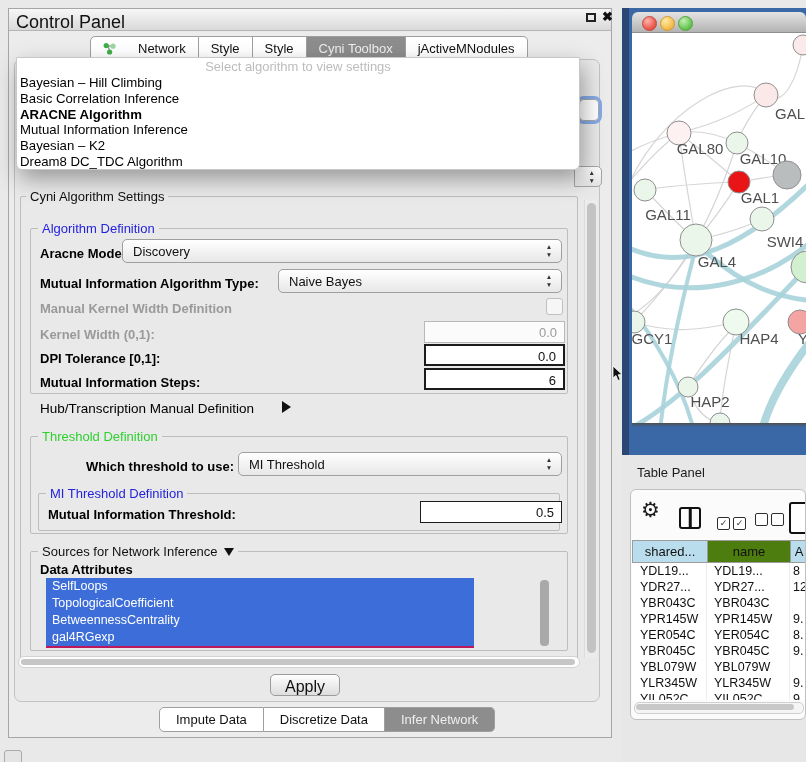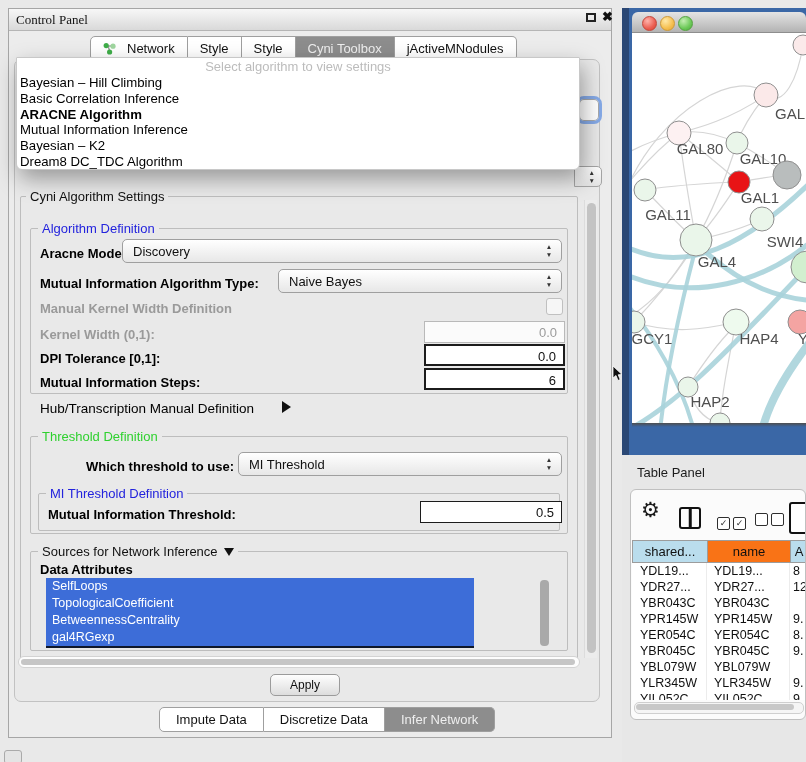--- a/index.html
+++ b/index.html
@@ -3,26 +3,26 @@
 <meta charset="utf-8">
 <style>
   html,body{margin:0;padding:0;background:#e9e9e9;}
   .screen{position:relative;width:806px;height:762px;background:#e9e9e9;overflow:hidden;
           font-family:"Liberation Sans",sans-serif;color:#111;}
   .abs{position:absolute;box-sizing:border-box;}
 
   
   .cpanel{left:8px;top:8px;width:604px;height:730px;background:#ececec;border:1px solid #a6a6a6;}
   .cp-titlebar{left:9px;top:9px;width:602px;height:22px;background:linear-gradient(#f7f7f7,#d9d9d9);border-bottom:1px solid #b5b5b5;}
-  .cp-title{left:16px;top:12px;font-size:13px;color:#111;font-family:Liberation Serif, serif;}
+  .cp-title{left:16px;top:12px;font-size:18px;color:#111;}
 
   
   .tabbar{left:90px;top:36px;height:23px;display:flex;z-index:3;}
   .tab{height:23px;line-height:21px;padding:0 12px;background:#fff;border:1px solid #9f9f9f;border-left:none;
-       font-size:13px;color:#111;display:flex;align-items:center;gap:11px;white-space:nowrap;}
+       font-size:13px;color:#111;display:flex;align-items:center;gap:22px;white-space:nowrap;}
   .tab.first{border-left:1px solid #9f9f9f;border-radius:5px 0 0 5px;}
   .tab.last{border-radius:0 5px 5px 0;}
   .tab.selected{background:#8d8d8d;color:#efefef;}
 
   .content-bg{left:14px;top:59px;width:586px;height:643px;background:#e9e9e9;border:1px solid #c2c2c2;border-radius:7px;}
 
   
   .frag-blue{left:576px;top:96px;width:26px;height:28px;border:3px solid #85a9e6;border-radius:8px;background:#fff;
              box-shadow:inset 0 0 0 1px #a8a8a8;z-index:5;}
   .frag-combo{left:574px;top:166px;width:28px;height:21px;border:1px solid #a5a5a5;border-radius:0 5px 5px 0;
@@ -51,31 +51,31 @@
 
   .field{position:absolute;box-sizing:border-box;height:22px;background:#fff;font-size:13px;text-align:right;padding:3px 7px 0 0;}
   .field.enabled{border:2px solid #1c1c1c;}
   .field.disabled{border:1px solid #b9b9b9;background:#fbfbfb;color:#9b9b9b;}
 
   .checkbox{position:absolute;width:15px;height:15px;border:1px solid #c0c0c0;border-radius:3px;background:#f6f6f6;}
 
   .tri-right{position:absolute;width:0;height:0;border-left:9px solid #111;border-top:6px solid transparent;border-bottom:6px solid transparent;}
   .tri-down{display:inline-block;width:0;height:0;border-top:8px solid #111;border-left:5px solid transparent;border-right:5px solid transparent;margin-left:6px;}
 
-  .attr-list{left:46px;top:578px;width:428px;height:70px;background:#0f172a;overflow:hidden;}
+  .attr-list{left:46px;top:578px;width:428px;height:70px;background:#be185d;overflow:hidden;}
   .attr-item{height:17px;line-height:17px;padding-left:6px;background:#3d6dd8;color:#fff;font-size:12.5px;white-space:nowrap;}
   .attr-scroll{left:540px;top:580px;width:9px;height:66px;background:#a9a9a9;border-radius:4px;}
 
   .vscroll{left:584px;top:200px;width:13px;height:458px;background:#ececec;border-left:1px solid #dcdcdc;}
   .vthumb{position:absolute;left:2px;top:3px;width:9px;height:450px;background:#c3c3c3;border-radius:5px;}
   .hscroll{left:18px;top:656px;width:562px;height:12px;background:#fdfdfd;border:1px solid #d3d3d3;border-radius:6px;}
   .hthumb{position:absolute;left:2px;top:2px;width:554px;height:6px;background:#c6c6c6;border-radius:3px;}
 
   .apply-btn{left:270px;top:674px;width:70px;height:22px;border:1px solid #9b9b9b;border-radius:5px;
-             background:linear-gradient(#fefefe,#dddddd);font-size:12px;text-align:center;padding-top:3px;}
+             background:linear-gradient(#fefefe,#dddddd);font-size:16px;text-align:center;padding-top:3px;}
 
   .bottom-tabbar{left:159px;top:707px;height:14px;display:flex;}
 
   
   .netframe{left:622px;top:8px;width:184px;height:447px;background:#3a67a6;}
   .netframe-edge{left:622px;top:8px;width:7px;height:447px;background:#2b4875;}
   .macwin-titlebar{left:632px;top:12px;width:174px;height:21px;border-radius:6px 6px 0 0;
                    background:linear-gradient(#e4e4e4,#c9c9c9 55%,#b3b3b3);border-bottom:1px solid #8e8e8e;}
   .light{position:absolute;width:13px;height:13px;border-radius:50%;top:4px;}
   .light.red{left:10px;background:radial-gradient(circle at 35% 30%,#ffb3ab,#eb5f52 60%,#d6402f);border:1px solid #c4463a;}
@@ -88,21 +88,21 @@
   .tp-bg{left:622px;top:455px;width:184px;height:307px;background:#e7e7e7;}
   .tp-title{left:637px;top:465px;font-size:13px;color:#1c1c1c;}
   .tp-panel{left:630px;top:489px;width:176px;height:231px;background:#fbfbfb;border:1px solid #c0c0c0;border-radius:6px;overflow:hidden;}
   .gear-icon{position:absolute;left:10px;top:8px;font-size:21px;color:#1a1a1a;}
   .cols-icon{position:absolute;left:48px;top:17px;width:18px;height:18px;border:2.5px solid #111;border-radius:3px;}
   .cols-icon:after{content:"";position:absolute;left:50%;top:0;width:2.5px;height:100%;background:#111;transform:translateX(-50%);}
   .cb{display:inline-block;width:11px;height:11px;border:1.5px solid #2e2e2e;border-radius:2px;font-size:9px;line-height:10px;text-align:center;color:#2e2e2e;margin-right:3px;background:#fff;}
   .cb-group{position:absolute;top:22px;}
   .file-icon{position:absolute;left:158px;top:12px;width:26px;height:28px;border:2.5px solid #111;border-radius:3px;background:#fff;}
   .tp-header{position:absolute;left:1px;top:50px;width:175px;height:23px;display:flex;border-left:1px solid #9c9c9c;}
-  .th{box-sizing:border-box;border:1px solid #9c9c9c;border-left:none;text-align:center;font-size:13px;padding-top:3px;height:23px;background:#f97316;white-space:nowrap;overflow:hidden;}
+  .th{box-sizing:border-box;border:1px solid #9c9c9c;border-left:none;text-align:center;font-size:13px;padding-top:3px;height:23px;background:#4d7c0f;white-space:nowrap;overflow:hidden;}
   .th.hl{background:#badded;}
   .tp-rows{position:absolute;left:1px;top:73px;width:175px;height:137px;background:#fff;overflow:hidden;}
   .tr{display:flex;height:16px;}
   .td{box-sizing:border-box;font-size:12.5px;padding-top:1px;white-space:nowrap;overflow:hidden;color:#101010;}
   .td.c0{width:75px;padding-left:8px;border-right:1px solid #ececec;}
   .td.c1{width:83px;padding-left:7px;border-right:1px solid #ececec;}
   .td.c2{flex:1;padding-left:3px;}
   .th.c0{width:75px;}.th.c1{width:83px;}.th.c2{flex:1;}
   .tp-hscroll{position:absolute;left:3px;top:212px;width:168px;height:10px;background:#f5f5f5;border:1px solid #cfcfcf;border-radius:5px;}
   .tp-hthumb{position:absolute;left:1px;top:1px;width:158px;height:6px;background:#c8c8c8;border-radius:3px;}

